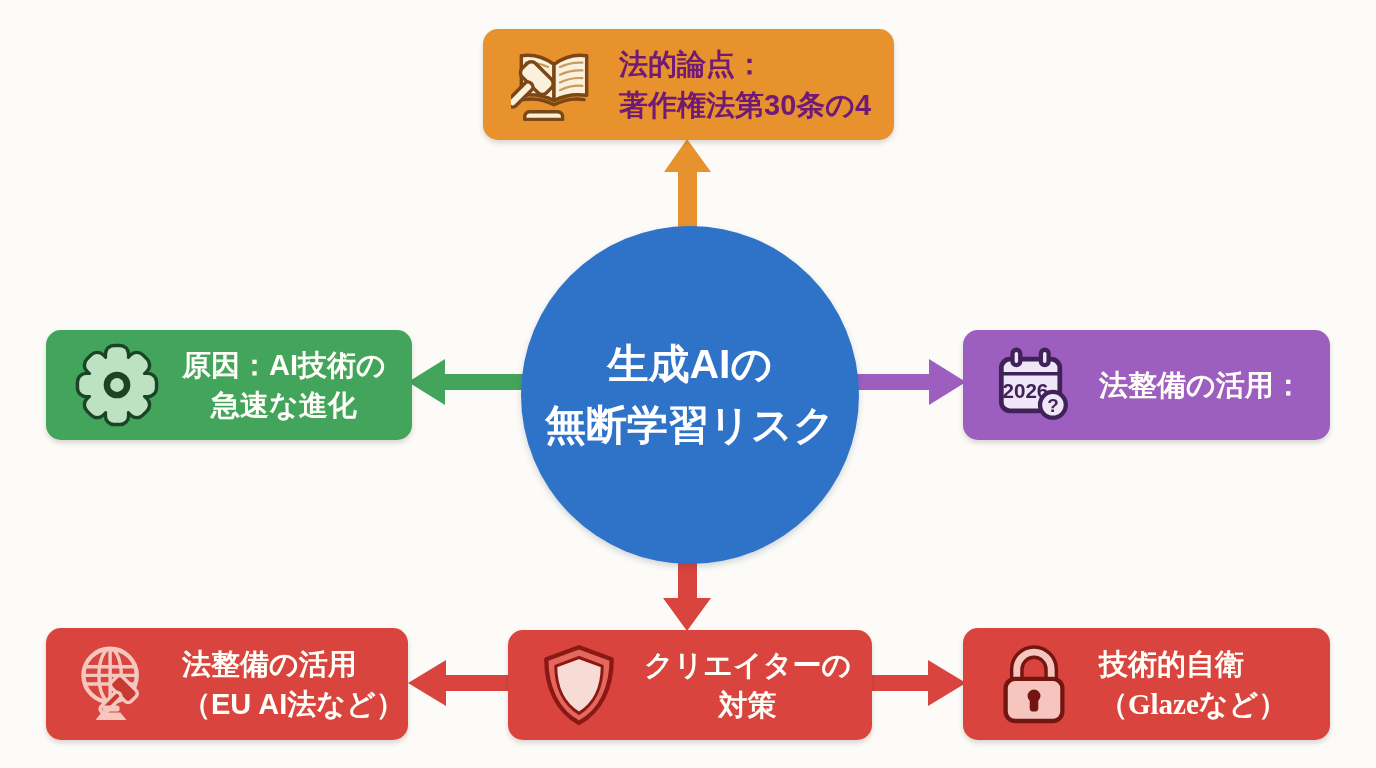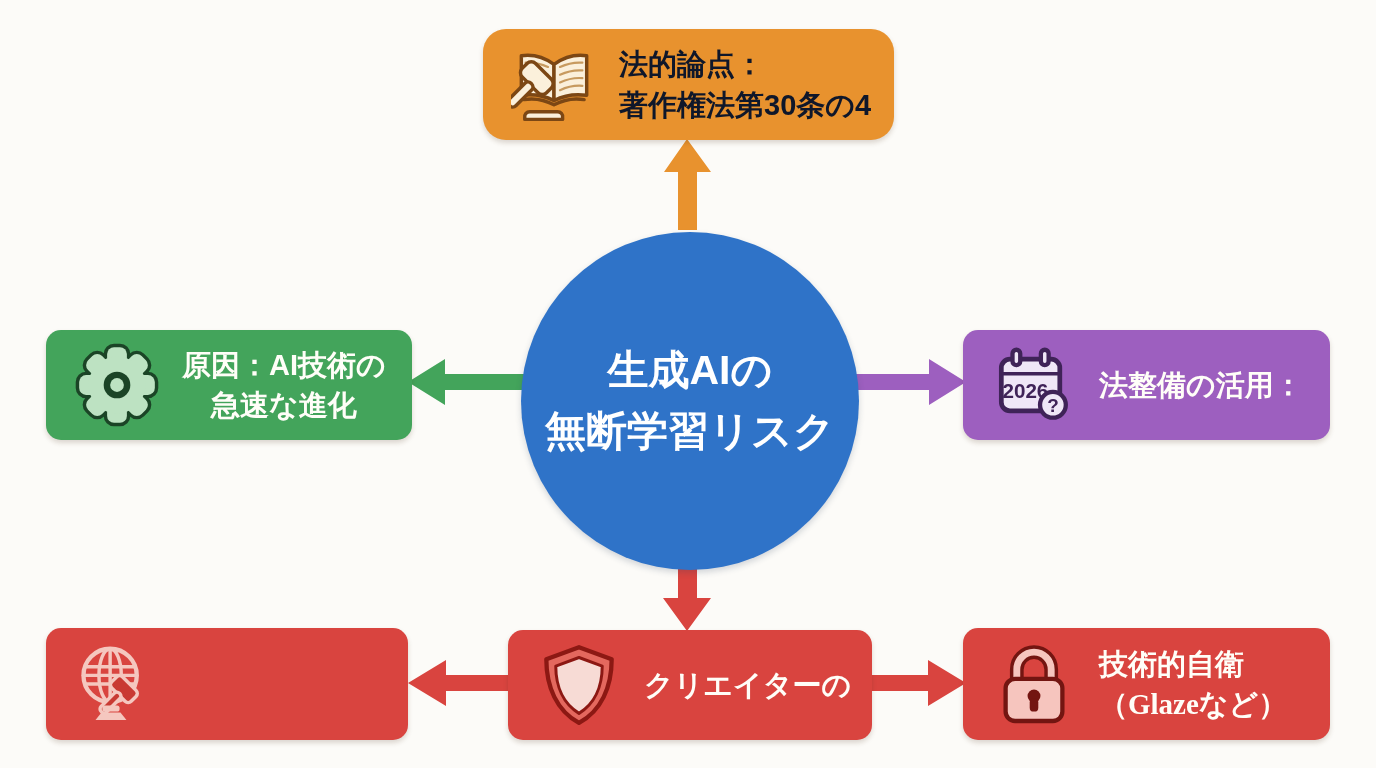--- a/index.html
+++ b/index.html
@@ -13,29 +13,29 @@
   .node{
     position:absolute;display:flex;align-items:center;
     border-radius:15px;box-shadow:0 3px 5px rgba(70,45,20,.18);
     color:#fffef8;font-weight:bold;
   }
   .node .ico{flex:0 0 auto;margin-left:28px;width:86px;height:86px;}
   .node .ico svg{width:100%;height:100%;display:block;}
   .node .txt{margin-left:22px;display:flex;flex-direction:column;line-height:1.38;}
   .node .txt span{white-space:nowrap;}
 
-  .node-legal{left:483px;top:29px;width:411px;height:111px;background:#e8922e;color:#0f172a;font-size:29px;border-radius:23px;}
+  .node-legal{left:483px;top:29px;width:411px;height:111px;background:#e8922e;color:#701a75;font-size:29px;}
   .node-cause{left:46px;top:330px;width:366px;height:110px;background:#43a45b;font-size:29px;text-align:center;}
   .node-developer{left:963px;top:330px;width:367px;height:110px;background:#9d5fbf;font-size:29px;}
   .node-creator{left:508px;top:630px;width:364px;height:110px;background:#d9443f;font-size:29px;text-align:center;}
   .node-legislation{left:46px;top:628px;width:362px;height:112px;background:#d9443f;font-size:29px;}
   .node-technical{left:963px;top:628px;width:367px;height:112px;background:#d9443f;font-size:29px;font-family:Liberation Serif, serif;}
 
   .center-circle{
-    position:absolute;left:521px;top:232px;width:338px;height:338px;
+    position:absolute;left:521px;top:226px;width:338px;height:338px;
     background:#2f73c8;border-radius:50%;
     display:flex;align-items:center;justify-content:center;text-align:center;
     color:#ffffff;font-weight:bold;font-size:41px;line-height:1.5;
     box-shadow:0 3px 6px rgba(40,60,90,.2);
   }
   .arrow-layer{position:absolute;inset:0;pointer-events:none;}
 </style>
 </head>
 <body>
 
@@ -133,20 +133,21 @@
 
   <div class="node node-creator">
     <span class="ico">
       <svg viewBox="0 0 100 100">
         <path d="M50 6 L88 20 C88 52 76 80 50 94 C24 80 12 52 12 20 Z" fill="#e4685e" stroke="#8c1813" stroke-width="5" stroke-linejoin="round"></path>
         <path d="M50 18 L77 28 C77 52 68 72 50 83 C32 72 23 52 23 28 Z" fill="#f7dbd5" stroke="#8c1813" stroke-width="3.5" stroke-linejoin="round"></path>
       </svg>
     </span>
     <div class="txt">
       <span>クリエイターの</span>
+      <span>対策</span>
     </div>
   </div>
 
   <div class="node node-legislation">
     <span class="ico">
       <svg viewBox="0 0 100 100">
         <g stroke="#f5c7bf" fill="none" stroke-linecap="round">
           <circle cx="42" cy="40" r="31" stroke-width="5"></circle>
           <ellipse cx="42" cy="40" rx="13" ry="31" stroke-width="4"></ellipse>
           <line x1="14" y1="30" x2="70" y2="30" stroke-width="4"></line>
@@ -155,20 +156,24 @@
           <line x1="42" y1="9" x2="42" y2="71" stroke-width="4"></line>
         </g>
         <g transform="translate(58 56) rotate(45)" stroke="#f5c7bf" stroke-width="4" stroke-linejoin="round">
           <rect x="-16" y="-9" width="32" height="18" rx="5" fill="#c93a33"></rect>
           <rect x="-4.5" y="7" width="9" height="30" rx="4" fill="#c93a33"></rect>
         </g>
         <rect x="33" y="75" width="20" height="7" rx="3" fill="#f5c7bf"></rect>
         <path d="M25 92 l7 -9 h22 l7 9 z" fill="#f5c7bf"></path>
       </svg>
     </span>
+    <div class="txt">
+      <span>法整備の活用</span>
+      <span>（EU AI法など）</span>
+    </div>
   </div>
 
   <div class="node node-technical">
     <span class="ico">
       <svg viewBox="0 0 100 100">
         <path d="M30 50 V33 a20 20 0 0 1 40 0 V50" fill="none" stroke="#731511" stroke-width="16" stroke-linecap="round"></path>
         <path d="M30 50 V33 a20 20 0 0 1 40 0 V50" fill="none" stroke="#f6c5be" stroke-width="8" stroke-linecap="round"></path>
         <rect x="17" y="44" width="66" height="49" rx="11" fill="#f6c5be" stroke="#731511" stroke-width="5"></rect>
         <circle cx="50" cy="64" r="7.5" fill="#731511"></circle>
         <rect x="45" y="67" width="10" height="15" rx="4.5" fill="#731511"></rect>

